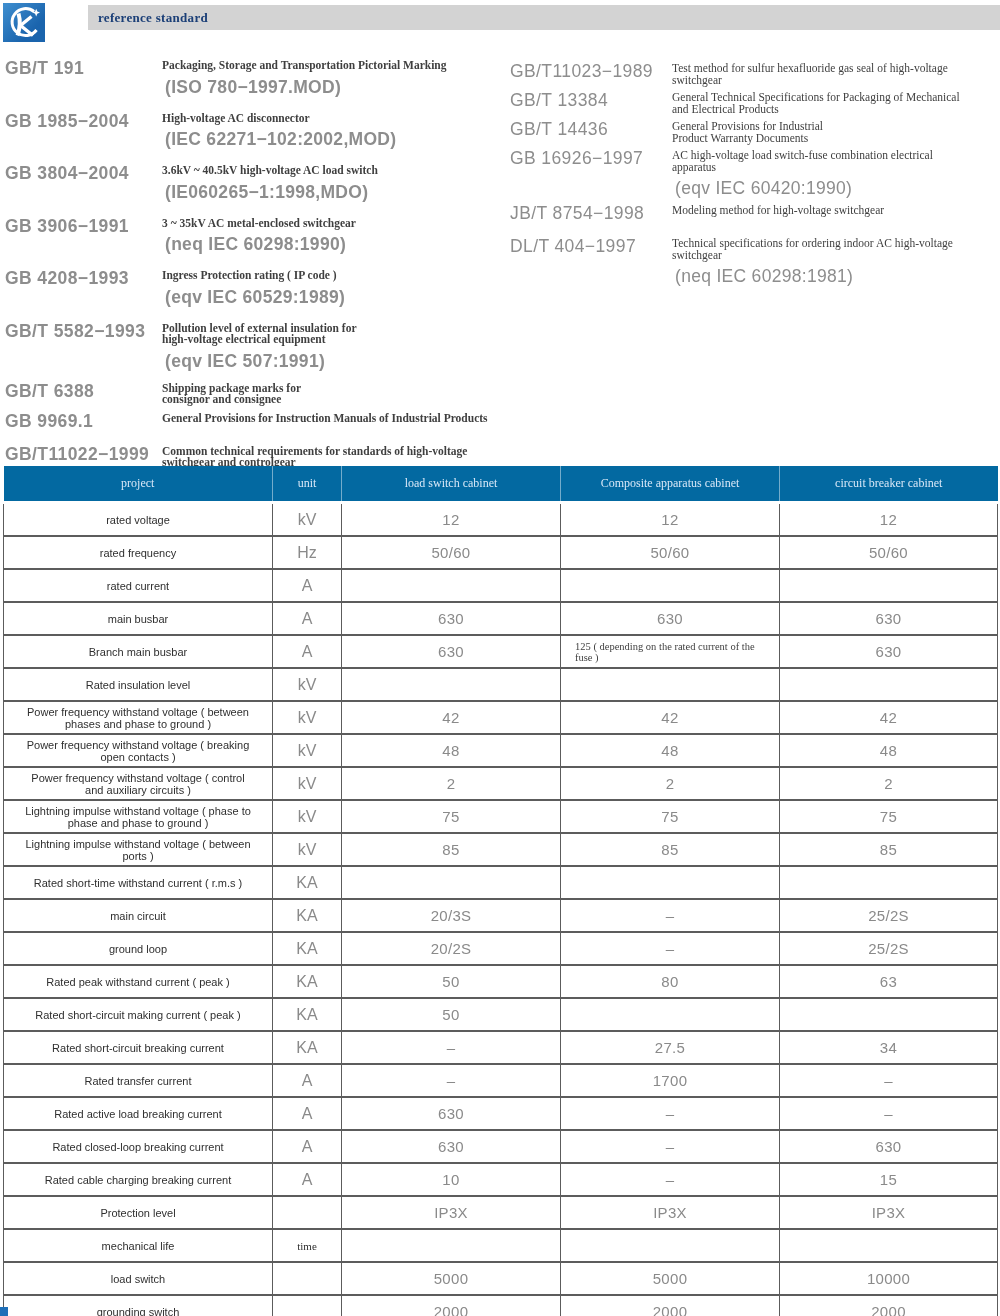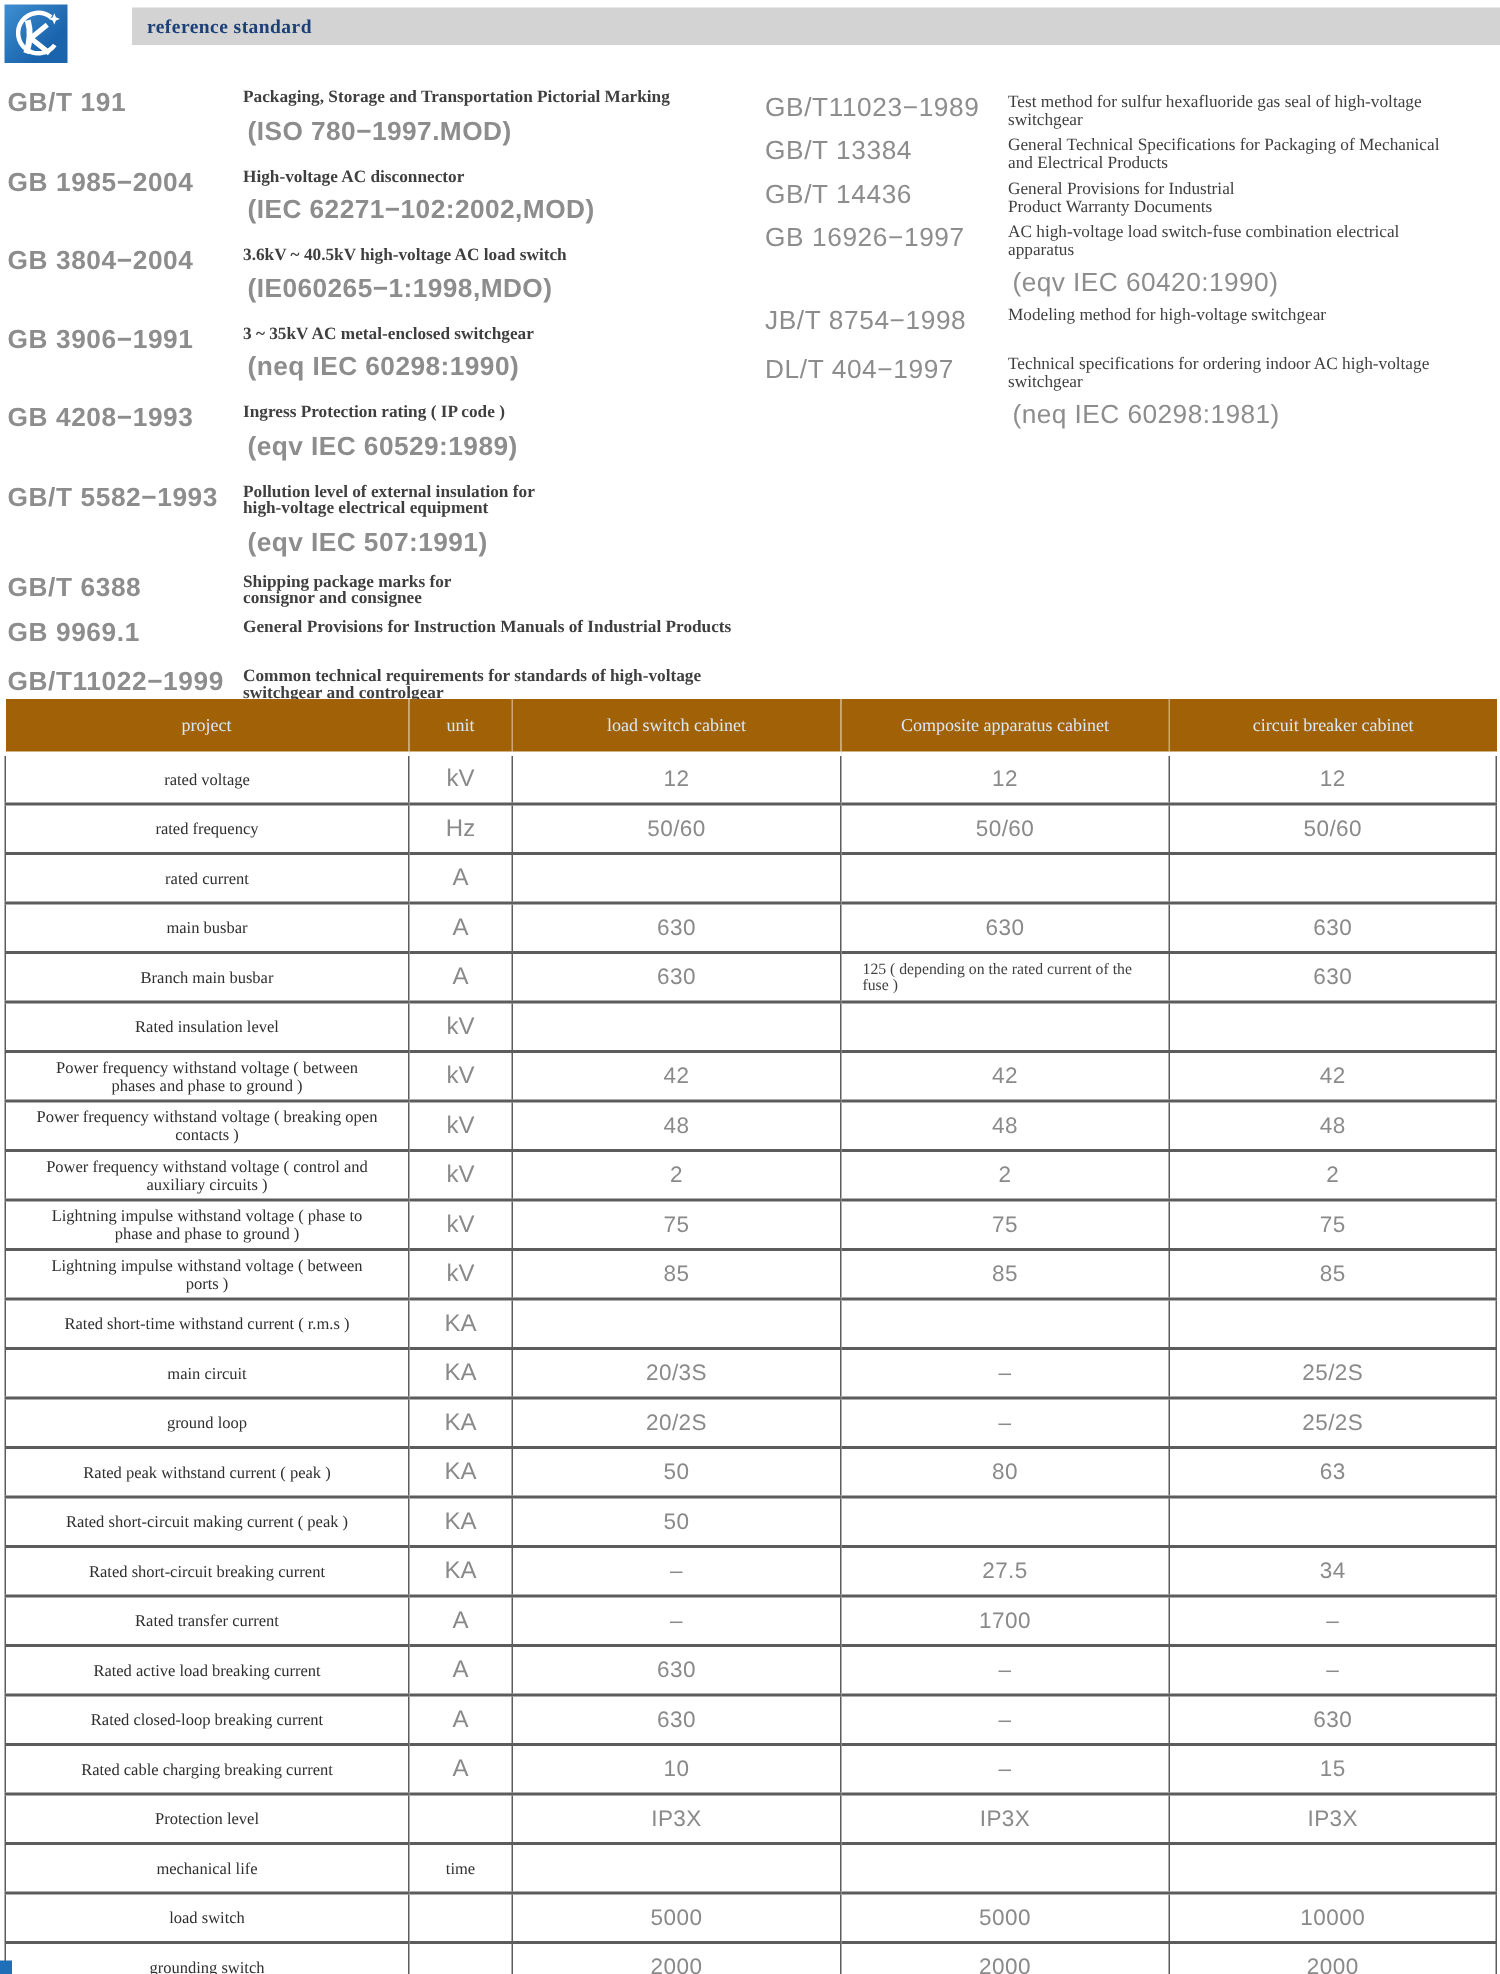--- a/index.html
+++ b/index.html
@@ -51,35 +51,35 @@
   .spec-table{
     position:absolute;left:3px;top:466px;width:994px;
     border-collapse:collapse;table-layout:fixed;
   }
   .spec-table col.c-project{width:269px;}
   .spec-table col.c-unit{width:69px;}
   .spec-table col.c-v1{width:219px;}
   .spec-table col.c-v2{width:219px;}
   .spec-table col.c-v3{width:218px;}
   .spec-table thead th{
-    background:#a16207;color:#d9e8f8;font-family:"Liberation Serif",serif;
+    background:#0369a1;color:#d9e8f8;font-family:"Liberation Serif",serif;
     font-weight:normal;font-size:12px;height:33px;
     border-right:1px solid rgba(255,255,255,0.45);
     border-bottom:3px solid #ffffff;
     margin-left:16px;
   }
   .spec-table thead th:last-child{border-right:none;}
   .spec-table tbody td{
     height:29px;text-align:center;vertical-align:middle;
     border-bottom:2px solid #5c5c5c;
     border-left:1px solid #5c5c5c;border-right:1px solid #5c5c5c;
     overflow:hidden;
   }
   .spec-table tbody td.project{
-    font-family:Liberation Serif, serif;font-size:11px;line-height:12px;
+    font-family:Liberation Sans, sans-serif;font-size:11px;line-height:12px;
     color:#2f2f2f;padding:0 20px;
   }
   .spec-table tbody td.unit{font-size:16px;color:#8a8a8a;}
   .spec-table tbody td.unit.small{
     font-family:"Liberation Serif",serif;font-size:11px;color:#2f2f2f;
   }
   .spec-table tbody td.value{font-size:15px;color:#8a8a8a;letter-spacing:0.3px;}
   .spec-table tbody td.value.note{
     font-family:"Liberation Serif",serif;font-size:10.5px;line-height:11px;
     color:#3f3f3f;text-align:left;padding:0 14px;letter-spacing:0;

